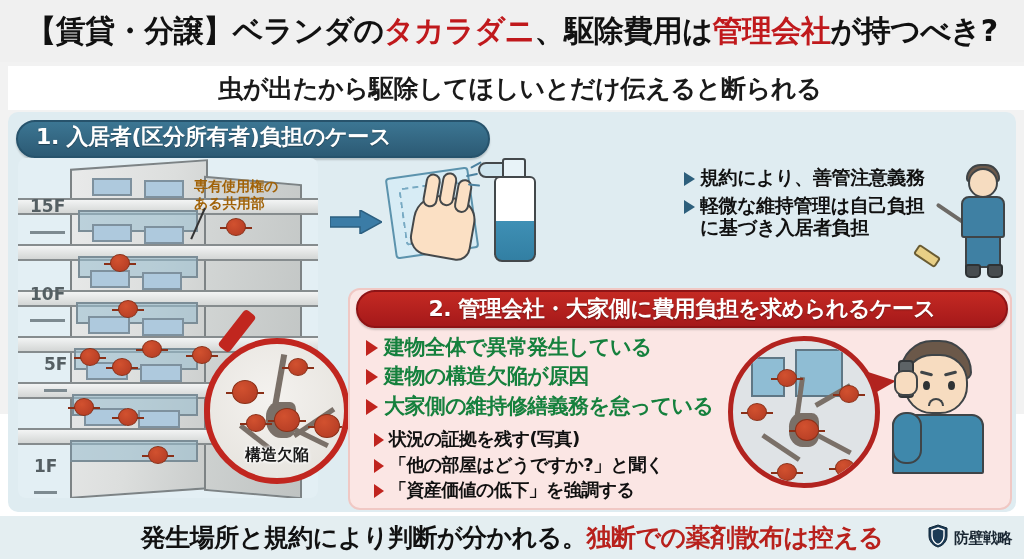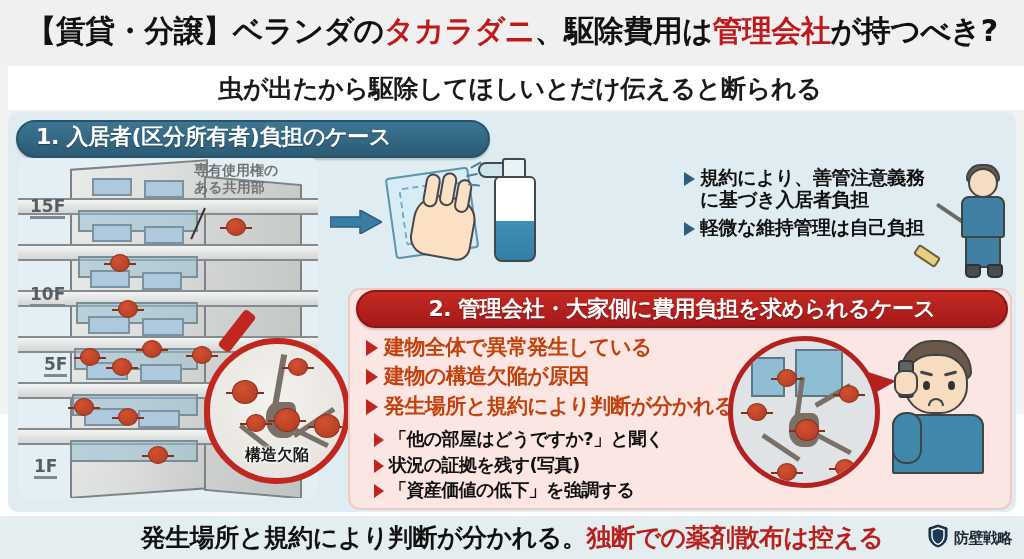--- a/index.html
+++ b/index.html
@@ -54,21 +54,21 @@
   
   .sec1-body { position: absolute; left: 8px; top: 158px; width: 1008px; height: 128px; }
 
   
   .building-wrap {
     position: absolute; left: 10px; top: 0px; width: 300px; height: 340px;
     background: #e3eff4; border-radius: 8px; overflow: hidden;
   }
   .floor-label {
     position: absolute; font-size: 17px; font-weight: bold; color: #555f63;
-    border-bottom: 3px solid #7d8a90; padding-bottom: 1px; line-height: 1;
+    border-bottom: 3px solid #7d8a90; padding-bottom: 16px; line-height: 1;
   }
 
   
   .bld-body {
     position: absolute; left: 52px; top: 6px; width: 138px; height: 330px;
     background: linear-gradient(100deg,#e9eaea 0%, #dcdedd 55%, #c9cccb 100%);
     border: 2px solid #7d8385;
     transform: skewY(-4deg);
   }
   .bld-right {
@@ -94,22 +94,22 @@
     background: radial-gradient(circle at 38% 32%, #d2512f, #b03a23);
     border: 1.5px solid #8a3018;
   }
   .mite::before, .mite::after {
     content:''; position: absolute; top: 50%; width: 7px; height: 2px; background: #8a3018;
   }
   .mite::before { left: -7px; } .mite::after { right: -7px; }
 
   
   .callout-label {
-    position: absolute; left: 186px; top: 4px; width: 130px;
-    font-size: 14px; font-weight: bold; color: #737373; line-height: 1.2;
+    position: absolute; left: 186px; top: 20px; width: 130px;
+    font-size: 14px; font-weight: bold; color: #a16207; line-height: 1.2;
   }
   .callout-line {
     position: absolute; left: 196px; top: 50px; width: 2px; height: 34px;
     background: #333; transform: rotate(24deg); transform-origin: top;
   }
 
   
   .magnifier {
     position: absolute; left: 196px; top: 180px; width: 146px; height: 146px;
     border-radius: 50%; border: 6px solid #c1261f;
@@ -220,21 +220,21 @@
     background: linear-gradient(#c42a23, #a5191a);
     border-radius: 19px; border: 2px solid #8e1416;
     display: flex; align-items: center; justify-content: center;
     box-shadow: 0 2px 2px rgba(0,0,0,.18);
   }
   .sec2-head span { color:#fff; font-size: 22px; font-weight: bold; letter-spacing:-0.5px;
     text-shadow: 0 1px 1px rgba(0,0,0,.35); }
   .sec2-bullets { position: absolute; left: 366px; top: 334px; width: 400px; }
   .b2 {
     display:flex; align-items:flex-start; gap: 6px;
-    font-size: 21px; font-weight: bold; color: #c2410c; line-height: 1.3;
+    font-size: 21px; font-weight: bold; color: #15803d; line-height: 1.3;
     margin-bottom: 2px; letter-spacing: -0.6px;
   }
   .tri-red {
     width:0;height:0;border-left: 12px solid #c0241e;
     border-top: 8px solid transparent; border-bottom: 8px solid transparent;
     margin-top: 6px; flex:0 0 auto;
   }
   .sec2-sub { position: absolute; left: 374px; top: 428px; width: 360px; }
   .b2s {
     display:flex; align-items:flex-start; gap: 5px;
@@ -405,26 +405,26 @@
     <div class="mist" style="left:462px;top:6px;width:12px;transform:rotate(-28deg);"></div>
     <div class="mist" style="left:458px;top:16px;width:12px;transform:rotate(-12deg);"></div>
     <div class="mist" style="left:460px;top:26px;width:12px;transform:rotate(6deg);"></div>
 
 
     <div class="sec1-bullets">
       <div class="b1">
         <span class="tri-blue"></span>
         <span>規約により、善管注意義務</span>
       </div>
-      <div class="b1" style="padding-left:16px;margin-top:-6px;">
-        <span>に基づき入居者負担</span>
-      </div>
       <div class="b1">
         <span class="tri-blue"></span>
         <span>軽微な維持管理は自己負担</span>
+      </div>
+      <div class="b1" style="padding-left:16px;margin-top:-6px;">
+        <span>に基づき入居者負担</span>
       </div>
     </div>
 
 
     <div class="worker">
       <div class="broom-stick"></div>
       <div class="broom-head"></div>
       <div class="w-hair"></div>
       <div class="w-head"></div>
       <div class="w-body"></div>
@@ -443,32 +443,32 @@
     <div class="b2">
       <span class="tri-red"></span>
       <span>建物全体で異常発生している</span>
     </div>
     <div class="b2">
       <span class="tri-red"></span>
       <span>建物の構造欠陥が原因</span>
     </div>
     <div class="b2">
       <span class="tri-red"></span>
-      <span>発生場所と規約により判断が分かれる</span>
+      <span>大家側の維持修繕義務を怠っている</span>
     </div>
   </div>
 
   <div class="sec2-sub">
     <div class="b2s">
       <span class="tri-red-s"></span>
-      <span>「他の部屋はどうですか?」と聞く</span>
+      <span>状況の証拠を残す(写真)</span>
     </div>
     <div class="b2s">
       <span class="tri-red-s"></span>
-      <span>状況の証拠を残す(写真)</span>
+      <span>「他の部屋はどうですか?」と聞く</span>
     </div>
     <div class="b2s">
       <span class="tri-red-s"></span>
       <span>「資産価値の低下」を強調する</span>
     </div>
   </div>
 
   <div class="bubble-tail"></div>
   <div class="bubble">
     <div class="bwin" style="left:18px;top:16px;width:34px;height:40px;"></div>

